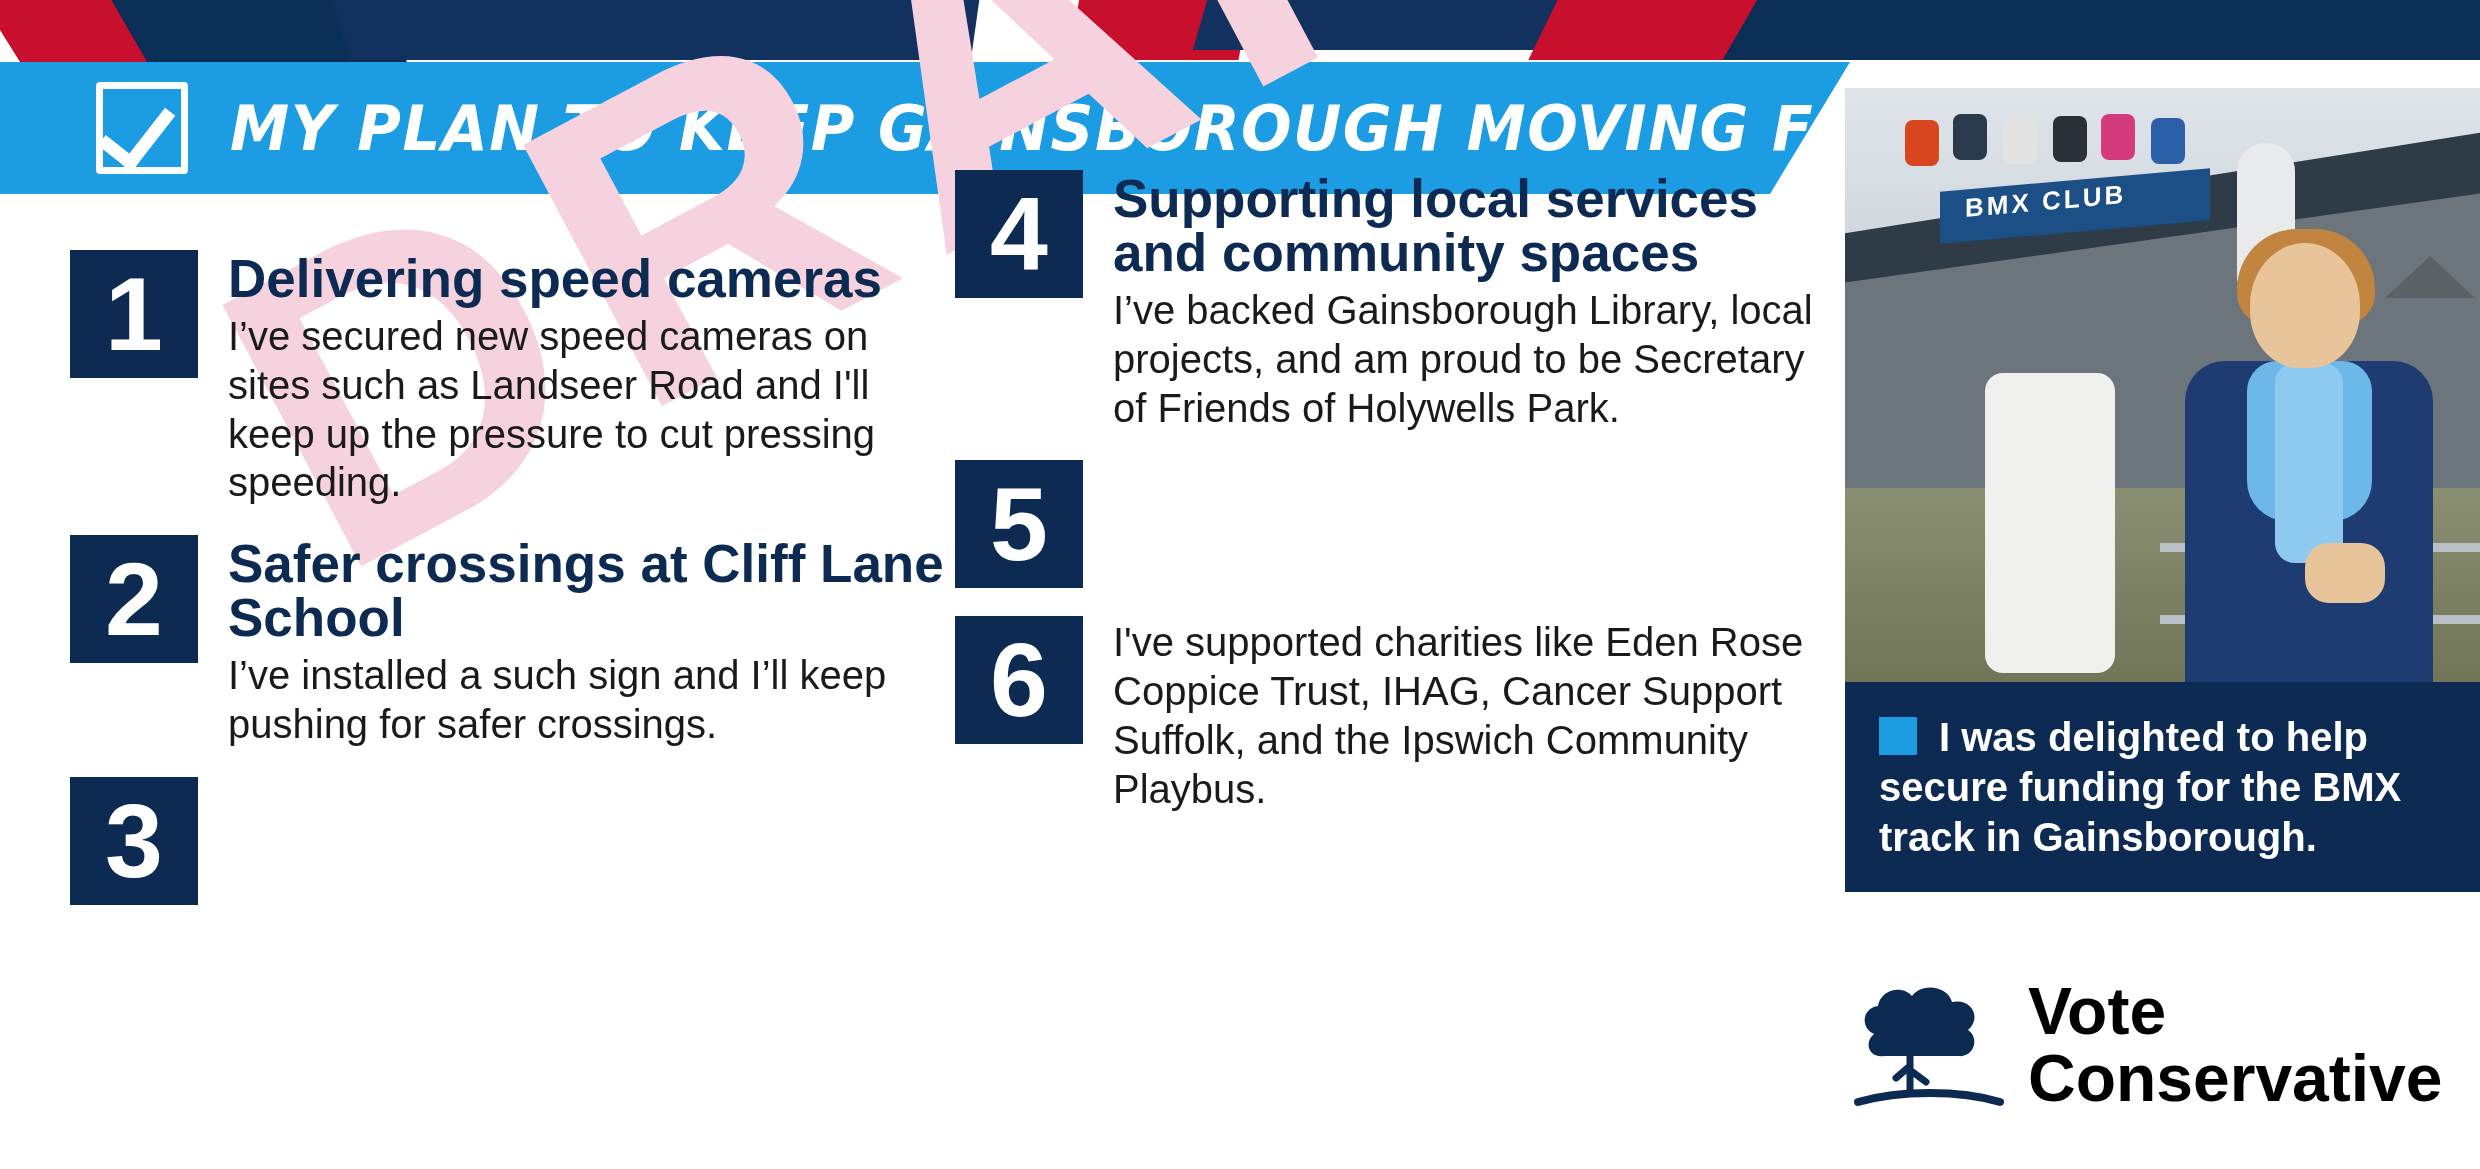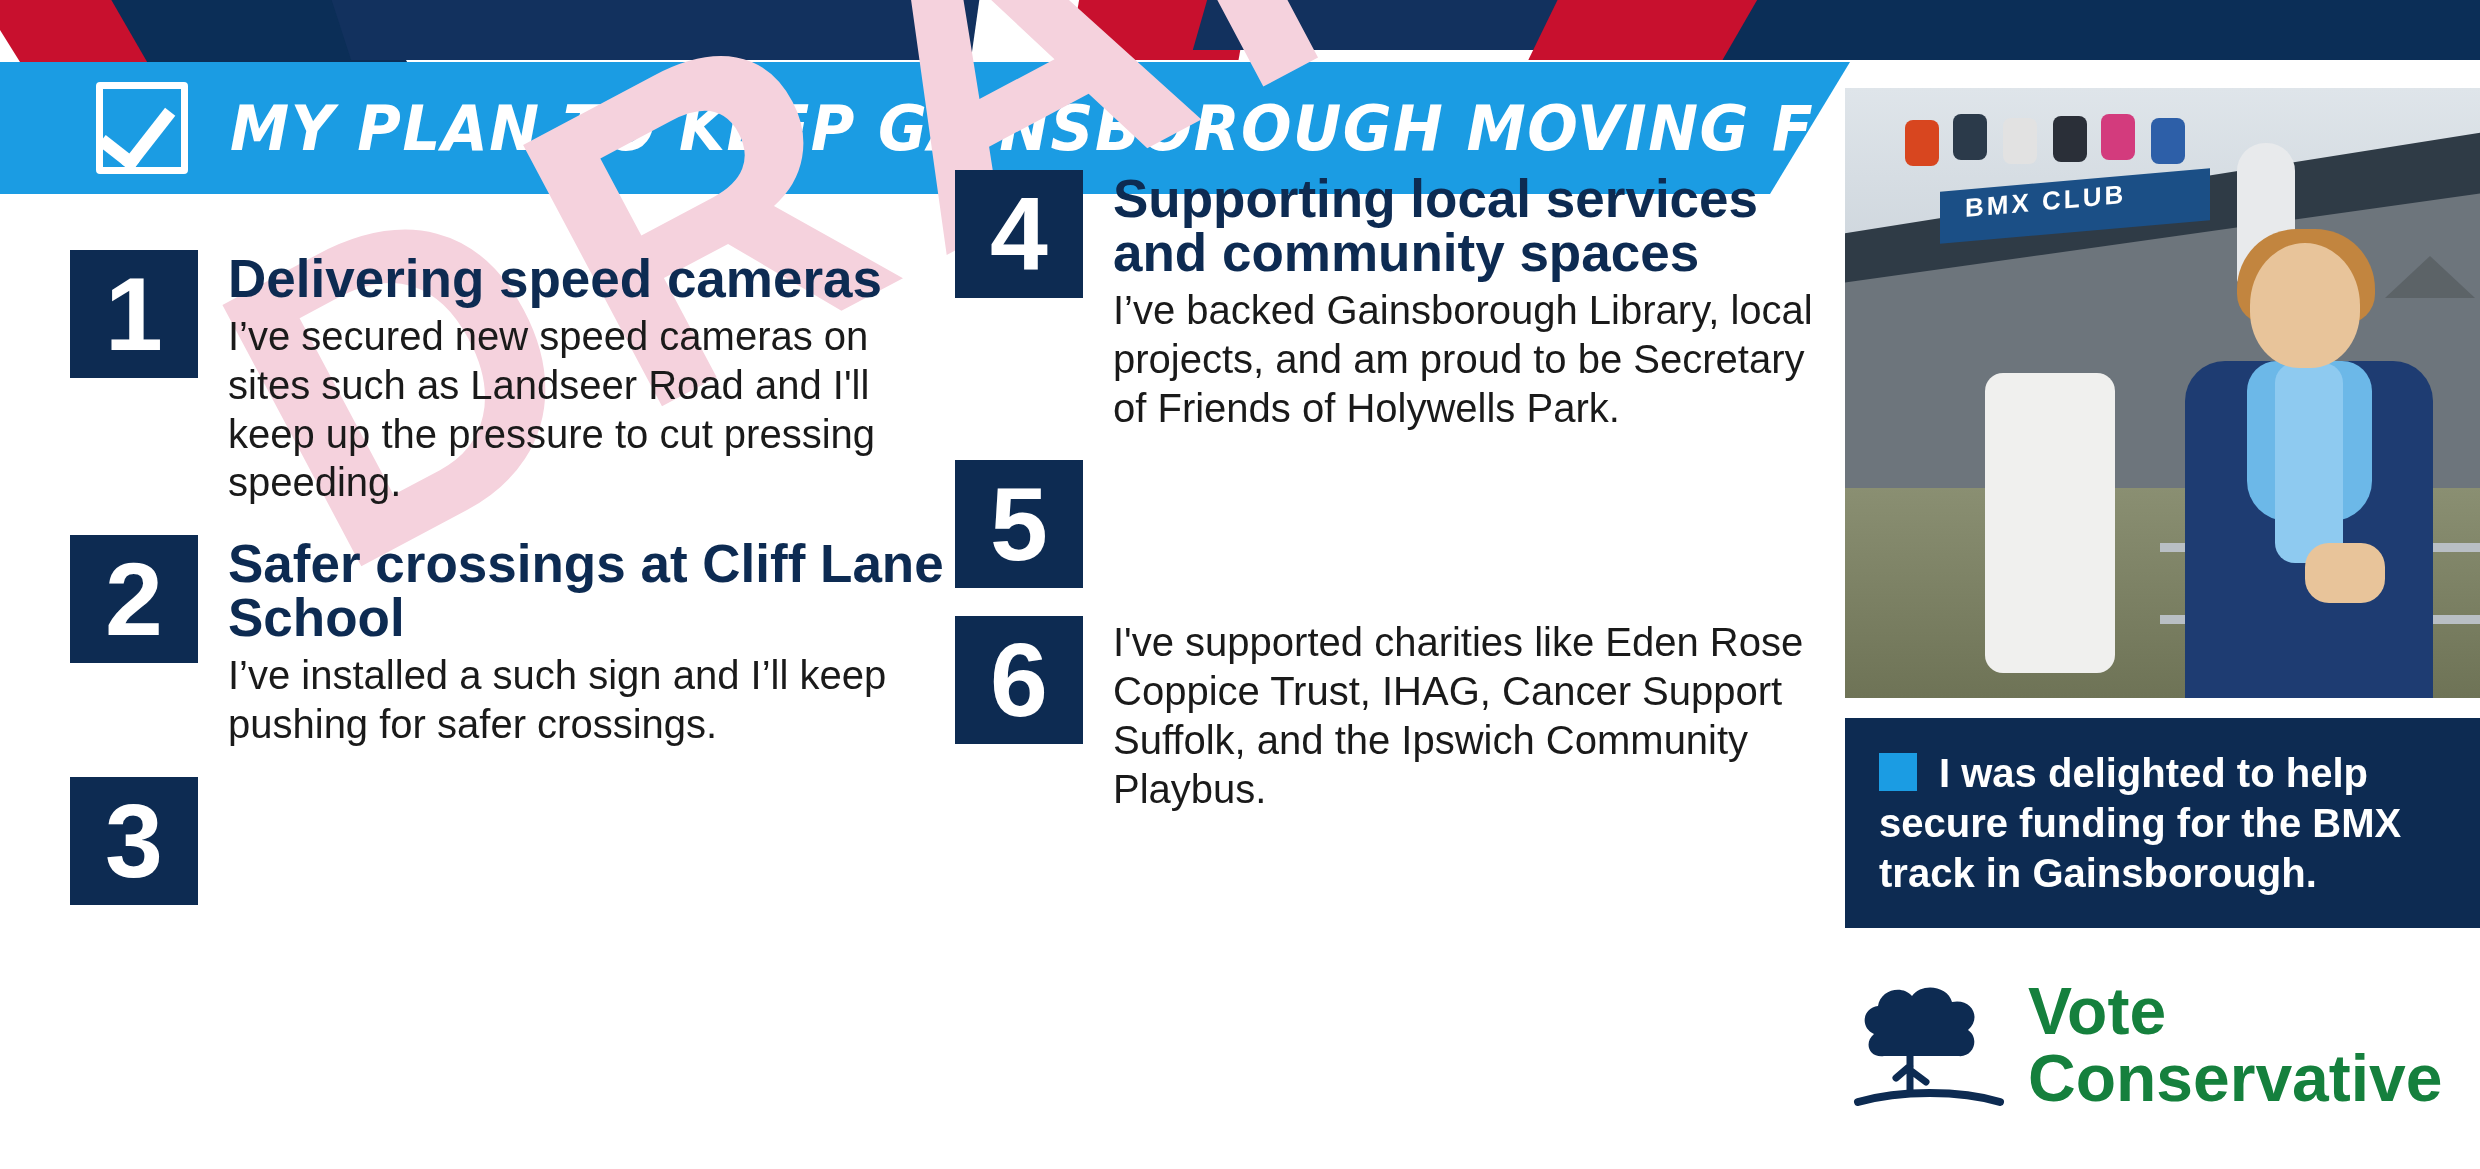--- a/index.html
+++ b/index.html
@@ -123,41 +123,41 @@
   .p-scarf2{position:absolute;left:120px;top:120px;width:68px;height:200px;background:#8ecaf0;border-radius:20px;}
   .p-hand{position:absolute;left:150px;top:300px;width:80px;height:60px;background:#e8c49a;border-radius:24px;}
   .p-white{position:absolute;left:-170px;top:130px;width:130px;height:300px;background:#f0f0ee;border-radius:18px;}
   .railing{position:absolute;left:5px;top:300px;width:420px;height:9px;background:#b9bfc4;}
   .railing2{position:absolute;left:5px;top:372px;width:330px;height:9px;background:#b9bfc4;}
   .railing3{position:absolute;left:70px;top:295px;width:9px;height:160px;background:#b9bfc4;}
   .railing4{position:absolute;left:250px;top:295px;width:9px;height:150px;background:#b9bfc4;}
 
   
   .quote{
-    position:absolute;right:0;top:718px;width:635px;height:210px;
+    position:absolute;right:0;top:682px;width:635px;height:210px;
     background:#0d2b52;z-index:3;
     padding:30px 34px 0 34px;
     box-sizing:border-box;
   }
   .quote-sq{
     display:inline-block;width:38px;height:38px;background:#1b9ce3;
     vertical-align:-4px;margin-right:22px;
   }
   .quote-text{
     color:#ffffff;font-size:40px;font-weight:bold;line-height:1.25;display:inline;
   }
 
   
   .vote{
     position:absolute;right:40px;top:960px;width:600px;height:170px;z-index:3;
     display:flex;align-items:center;
   }
   .tree-logo{flex:0 0 auto;width:170px;height:150px;position:relative;}
   .vote-text{
-    margin-left:18px;color:#15803d;font-size:66px;font-weight:bold;line-height:1.02;
+    margin-left:18px;color:#000000;font-size:66px;font-weight:bold;line-height:1.02;
   }
 </style>
 </head>
 <body>
 
 <div class="flag-band">
   <div class="stripe fb1"></div>
   <div class="stripe fb2"></div>
   <div class="stripe fb3"></div>
   <div class="stripe fb4"></div>

